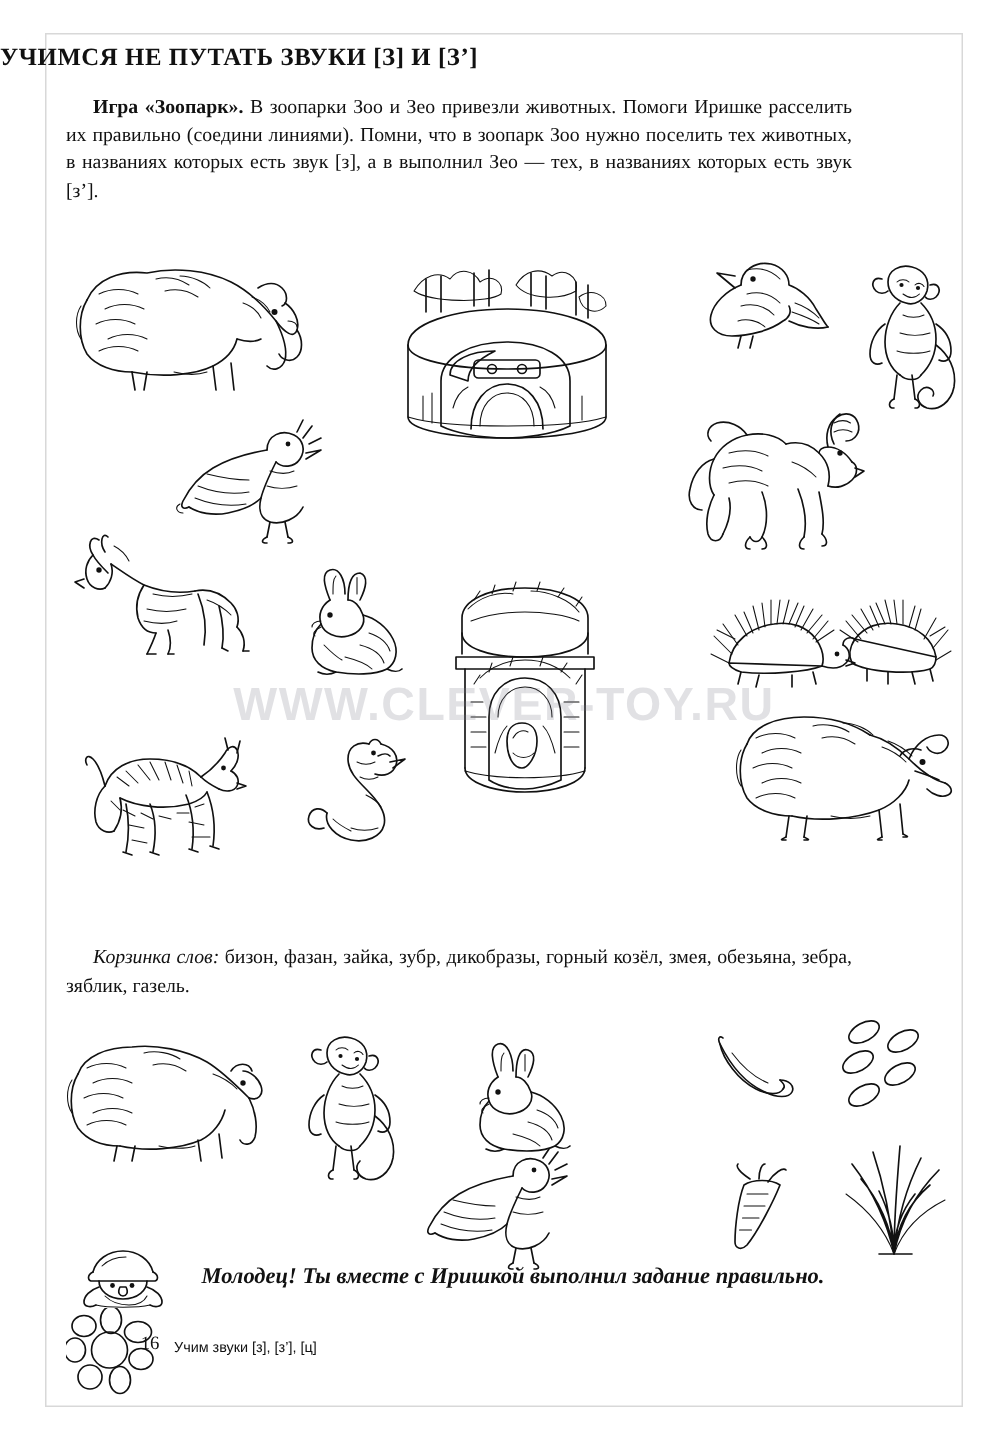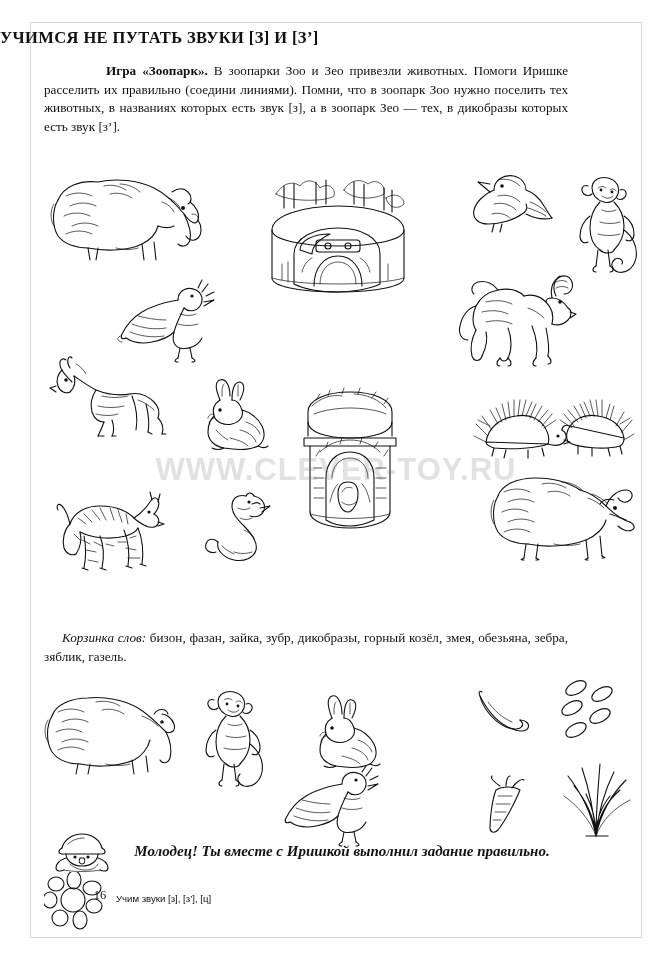--- a/index.html
+++ b/index.html
@@ -33,21 +33,21 @@
     font-weight: bold;
     font-size: 16.5px;
     letter-spacing: 0.4px;
   }
   .para {
     position: absolute;
     font-size: 13.2px;
     line-height: 1.42;
     text-align: justify;
   }
-  .para b { font-weight: bold; margin-left: 44px; }
+  .para b { font-weight: bold; }
   .para i { font-style: italic; }
   #intro {
     left: 44px;
     top: 62px;
     width: 524px;
     text-indent: 18px;
   }
   #basket {
     left: 44px;
     top: 581px;
@@ -117,21 +117,21 @@
 </style>
 </head>
 <body>
 
 <div class="page">
   <div class="sheet"></div>
 
   <div class="title">УЧИМСЯ НЕ ПУТАТЬ ЗВУКИ [З] И [З’]</div>
 
   <div class="para" id="intro">
-    <b>Игра «Зоопарк».</b><span> В зоопарки Зоо и Зео привезли животных. Помоги Иришке расселить их правильно (соедини линиями). Помни, что в зоопарк Зоо нужно поселить тех животных, в названиях которых есть звук [з], а в зоопарк Зео — тех, в дикобразы которых есть звук [з’].</span>
+    <b>Игра «Зоопарк».</b><span> В зоопарки Зоо и Зео привезли животных. Помоги Иришке расселить их правильно (соедини линиями). Помни, что в зоопарк Зоо нужно поселить тех животных, в названиях которых есть звук [з], а в выполнил Зео — тех, в названиях которых есть звук [з’].</span>
   </div>
 
   <div class="figure" style="left:46px; top:170px;">
     <svg width="160" height="92" viewBox="0 0 160 92">
       <path class="ink" d="M12 30 C18 16 34 10 52 12 C70 8 92 10 108 18 C120 24 130 34 138 44 C144 52 150 56 152 50 C154 44 150 36 144 32"></path>
       <path class="ink" d="M138 44 C142 52 146 62 144 70 C142 76 136 78 132 74"></path>
       <path class="ink" d="M152 50 C156 56 156 64 152 68 C148 72 142 70 140 66"></path>
       <path class="ink" d="M12 30 C6 40 6 56 12 66 C18 74 30 78 42 78"></path>
       <path class="ink" d="M42 78 L44 90 M52 78 L50 90"></path>
       <path class="ink" d="M96 74 L98 90 M108 72 L110 90"></path>

